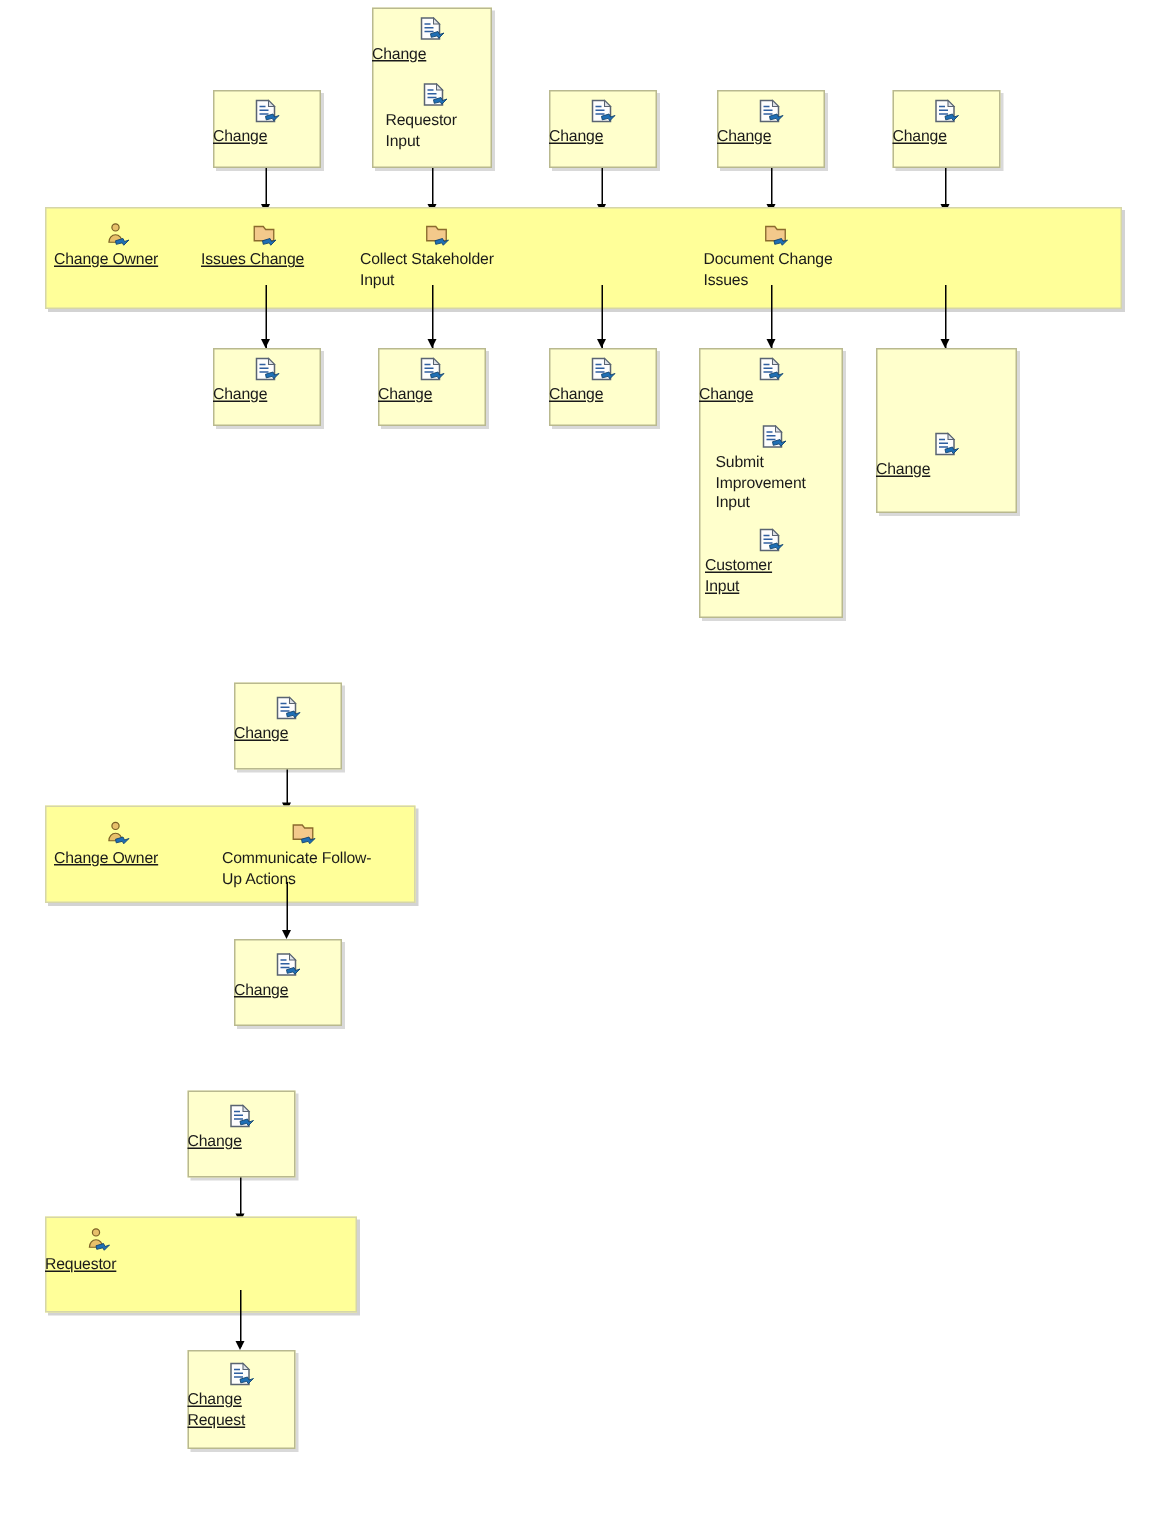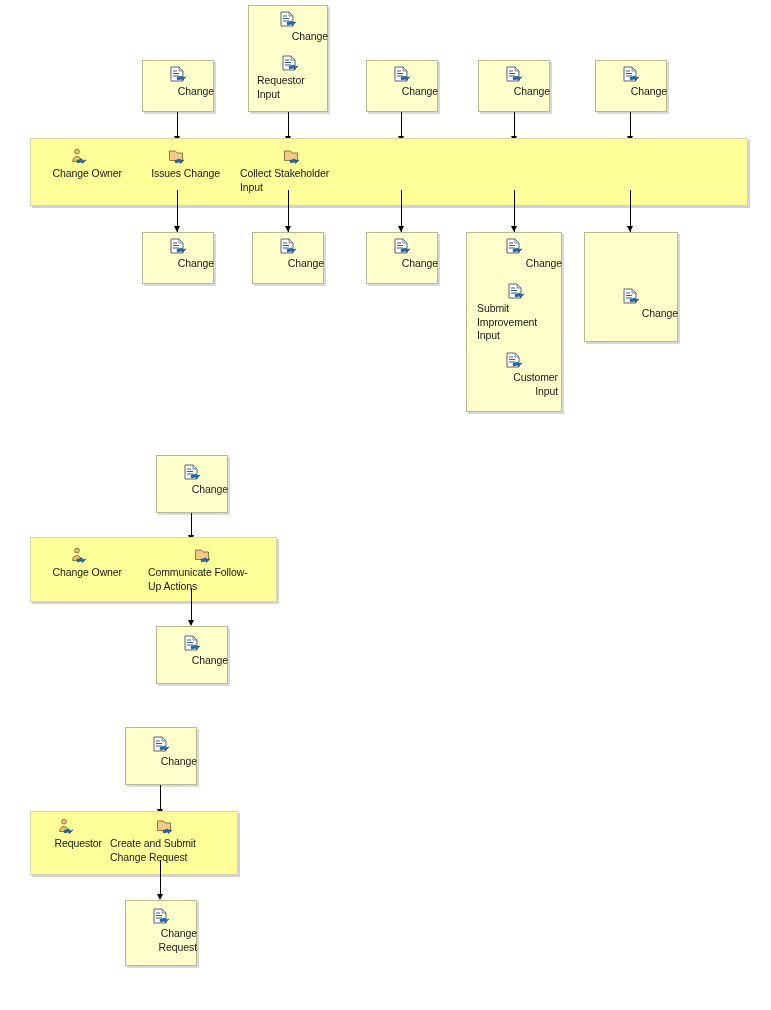--- a/index.html
+++ b/index.html
@@ -35,21 +35,21 @@
     width:20px;height:18px;
   }
   .node .lbl{
     display:block;
     font-size:10.5px;
     line-height:13.5px;
     letter-spacing:-0.1px;
     margin-top:1px;
     white-space:pre-line;
   }
-  .node.center .lbl{text-align:right;}
+  .node.center .lbl{text-align:left;text-decoration:underline;}
   .node.left   .lbl{text-align:left;}
 
   
   .conn{
     position:absolute;
     background:#000;
     width:1px;
   }
   .arrow{
     position:absolute;
@@ -210,20 +210,32 @@
             <path d="M2.5 3h6l1.6 2h5.4v7.5H2.5z" fill="#f3c98b" stroke="#8a6a2e" stroke-width=".9"></path>
             <path d="M8 12.5l5-1.5 1 2 3-1-3.5 3.5-1-1.6-4 1z" fill="#1f6fb5" stroke="#11436e" stroke-width=".6"></path>
           </g>
         </svg>
     </span>
     <span class="lbl">Collect Stakeholder
 Input</span>
   </div>
 
 
+  <div class="node left" style="left:469px;top:148px;width:98px;">
+    <span class="ic">
+      <svg viewBox="0 0 20 18">
+          <g>
+            <path d="M2.5 3h6l1.6 2h5.4v7.5H2.5z" fill="#f3c98b" stroke="#8a6a2e" stroke-width=".9"></path>
+            <path d="M8 12.5l5-1.5 1 2 3-1-3.5 3.5-1-1.6-4 1z" fill="#1f6fb5" stroke="#11436e" stroke-width=".6"></path>
+          </g>
+        </svg>
+    </span>
+    <span class="lbl">Document Change
+Issues</span>
+  </div>
 
 
   <div class="conn" style="left:177px;top:190px;height:42px;"></div>
   <div class="arrow" style="left:174px;top:226px;"></div>
   <div class="conn" style="left:288px;top:190px;height:42px;"></div>
   <div class="arrow" style="left:285px;top:226px;"></div>
   <div class="conn" style="left:401px;top:190px;height:42px;"></div>
   <div class="arrow" style="left:398px;top:226px;"></div>
   <div class="conn" style="left:514px;top:190px;height:42px;"></div>
   <div class="arrow" style="left:511px;top:226px;"></div>
@@ -444,32 +456,20 @@
           <g>
             <circle cx="8" cy="3.6" r="2.4" fill="#e8c06a" stroke="#7a6026" stroke-width=".8"></circle>
             <path d="M3.6 13.5c0-3 2-5 4.4-5s4.4 2 4.4 5z" fill="#e8c06a" stroke="#7a6026" stroke-width=".8"></path>
             <path d="M8 12.5l5-1.5 1 2 3-1-3.5 3.5-1-1.6-4 1z" fill="#1f6fb5" stroke="#11436e" stroke-width=".6"></path>
           </g>
         </svg>
     </span>
     <span class="lbl">Requestor</span>
   </div>
 
-  <div class="node left" style="left:110px;top:818px;width:110px;">
-    <span class="ic">
-      <svg viewBox="0 0 20 18">
-          <g>
-            <path d="M2.5 3h6l1.6 2h5.4v7.5H2.5z" fill="#f3c98b" stroke="#8a6a2e" stroke-width=".9"></path>
-            <path d="M8 12.5l5-1.5 1 2 3-1-3.5 3.5-1-1.6-4 1z" fill="#1f6fb5" stroke="#11436e" stroke-width=".6"></path>
-          </g>
-        </svg>
-    </span>
-    <span class="lbl">Create and Submit
-Change Request</span>
-  </div>
 
   <div class="conn" style="left:160px;top:860px;height:38px;"></div>
   <div class="arrow" style="left:157px;top:894px;"></div>
 
   <div class="artifact" style="left:125px;top:900px;width:72px;height:66px;"></div>
   <div class="node center" style="left:125px;top:908px;width:72px;">
     <span class="ic">
       <svg viewBox="0 0 20 18">
           <g>
             <path d="M3 1h8l4 4v10H3z" fill="#fdfdfd" stroke="#5a6472" stroke-width="1"></path>

